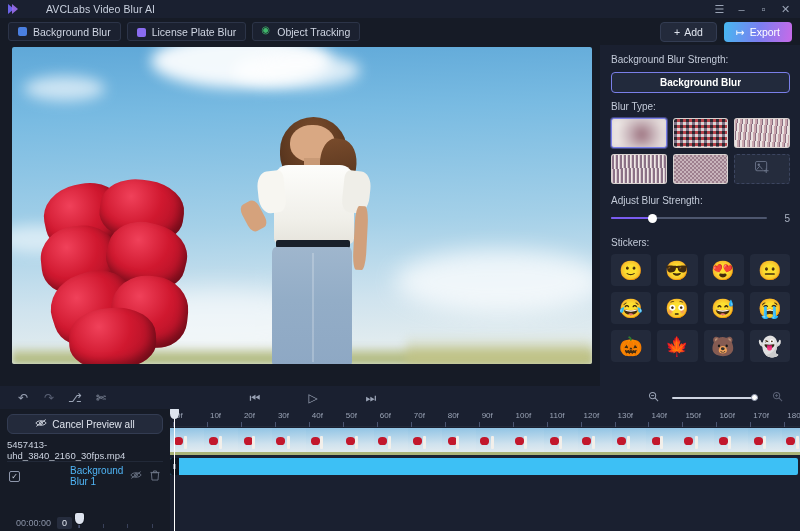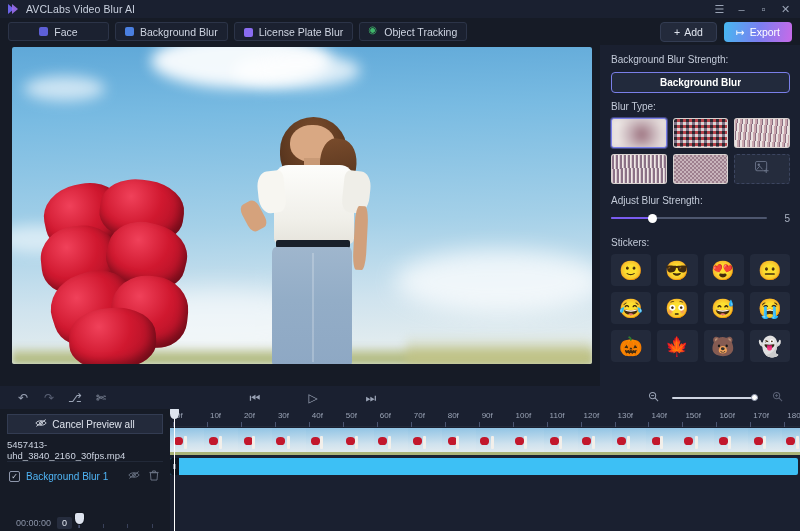--- a/index.html
+++ b/index.html
@@ -13,21 +13,21 @@
   }
   #app{ position:relative; width:800px; height:531px; background:#161b26; }
 
   
   .titlebar{
     height:18px; display:flex; align-items:center; padding:0 6px;
     background:#1a2030;
   }
   .logo-icon{ width:14px;height:14px; display:flex;align-items:center;justify-content:center;
     color:#7a5cf0; font-size:11px; margin-right:6px; }
-  .app-title{ font-size:10.5px; color:#c9d0de; letter-spacing:.1px;}
+  .app-title{ font-size:10.5px; color:#c9d0de; letter-spacing:.1px;margin-left:20px;}
   .win-btns{ margin-left:auto; display:flex; align-items:center; gap:11px; padding-right:3px;}
   .win-btn{ color:#9aa3b5; font-size:11px; line-height:1; cursor:default; width:11px; text-align:center;}
 
   
   .toolbar{
     height:27px; display:flex; align-items:center; padding:0 8px; gap:6px;
     background:#161b26;
   }
   .tool-btn{
     height:19px; min-width:101px; padding:0 9px;
@@ -182,29 +182,29 @@
   .bt-mid{ display:flex; align-items:center; gap:32px; margin-left:auto; margin-right:auto;}
   .bt-right{ margin-left:auto; display:flex; align-items:center; gap:6px;}
   .zslider{ width:86px; position:relative; height:10px; display:flex; align-items:center;}
   .z-track{ position:absolute; left:0; right:0; height:2px; background:#cfd5e2; border-radius:2px;}
   .z-knob{ position:absolute; right:0; width:7px; height:7px; background:#fff; border:1px solid #8e97ab; border-radius:50%;}
 
   
   .tl{ display:flex; height:122px; background:#161b26;}
   .tl-left{ width:170px; background:#161b26; padding:5px 7px 0 7px;}
   .cancel-btn{
-    width:100%; height:20px; border-radius:0; background:#232a3b; border:1px solid #333c52;
+    width:100%; height:20px; border-radius:6px; background:#232a3b; border:1px solid #333c52;
     color:#dfe4ee; font-size:10px; display:flex; align-items:center; justify-content:center; gap:5px; cursor:pointer;
   }
   .file-row{ height:23px; display:flex; align-items:center; justify-content:center;
     font-size:9.5px; color:#cdd4e1; border-bottom:1px solid #222938; margin-top:5px;}
   .layer-row{ height:22px; display:flex; align-items:center; gap:6px; padding:0 2px; margin-top:3px;}
   .chk{ width:11px;height:11px; border:1px solid #8e97ab; border-radius:2px; color:#cdd4e1;
     font-size:8px; display:flex; align-items:center; justify-content:center; flex:none; cursor:pointer;}
-  .layer-name{ font-size:10px; color:#4fb4f5; flex:1; cursor:pointer;}
+  .layer-name{ font-size:10px; color:#4fb4f5; flex:1; cursor:pointer;margin-left:44px;}
   .lr-ic{ color:#6e7789; font-size:11px; cursor:pointer; width:14px; text-align:center;}
 
   .tl-right{ flex:1; position:relative; background:#1a2030; overflow:hidden;}
   .tl-ruler{ height:18px; position:relative; background:#1a2030; border-bottom:1px solid #222938;}
   .tl-tick{ position:absolute; top:0; height:18px; }
   .tl-tick .lbl{ position:absolute; left:3px; top:2px; font-size:8px; color:#9aa3b5; white-space:nowrap;}
   .tl-tick .mk{ position:absolute; left:0; bottom:0; width:1px; height:5px; background:#4a5470;}
   .tl-film{ position:absolute; left:0; right:0; top:19px; height:27px; background:#000; overflow:hidden; display:flex;}
   .frame{ flex:none; width:34px; height:27px; position:relative; overflow:hidden;}
   .f-sky{ position:absolute; inset:0; background:linear-gradient(178deg,#8fc3e4 0%,#cfe2ee 60%,#e9eef0 100%);}
@@ -235,24 +235,20 @@
     <div class="win-btns">
       <span class="win-btn">☰</span>
       <span class="win-btn">–</span>
       <span class="win-btn">▫</span>
       <span class="win-btn">✕</span>
     </div>
   </div>
 
   <div class="toolbar">
     <div class="tool-btn">
-      <span class="ti ti-face"></span>
-      <span>Face</span>
-    </div>
-    <div class="tool-btn">
       <span class="ti ti-bg"></span>
       <span>Background Blur</span>
     </div>
     <div class="tool-btn">
       <span class="ti ti-plate"></span>
       <span>License Plate Blur</span>
     </div>
     <div class="tool-btn">
       <span class="ti ti-track"></span>
       <span>Object Tracking</span>

